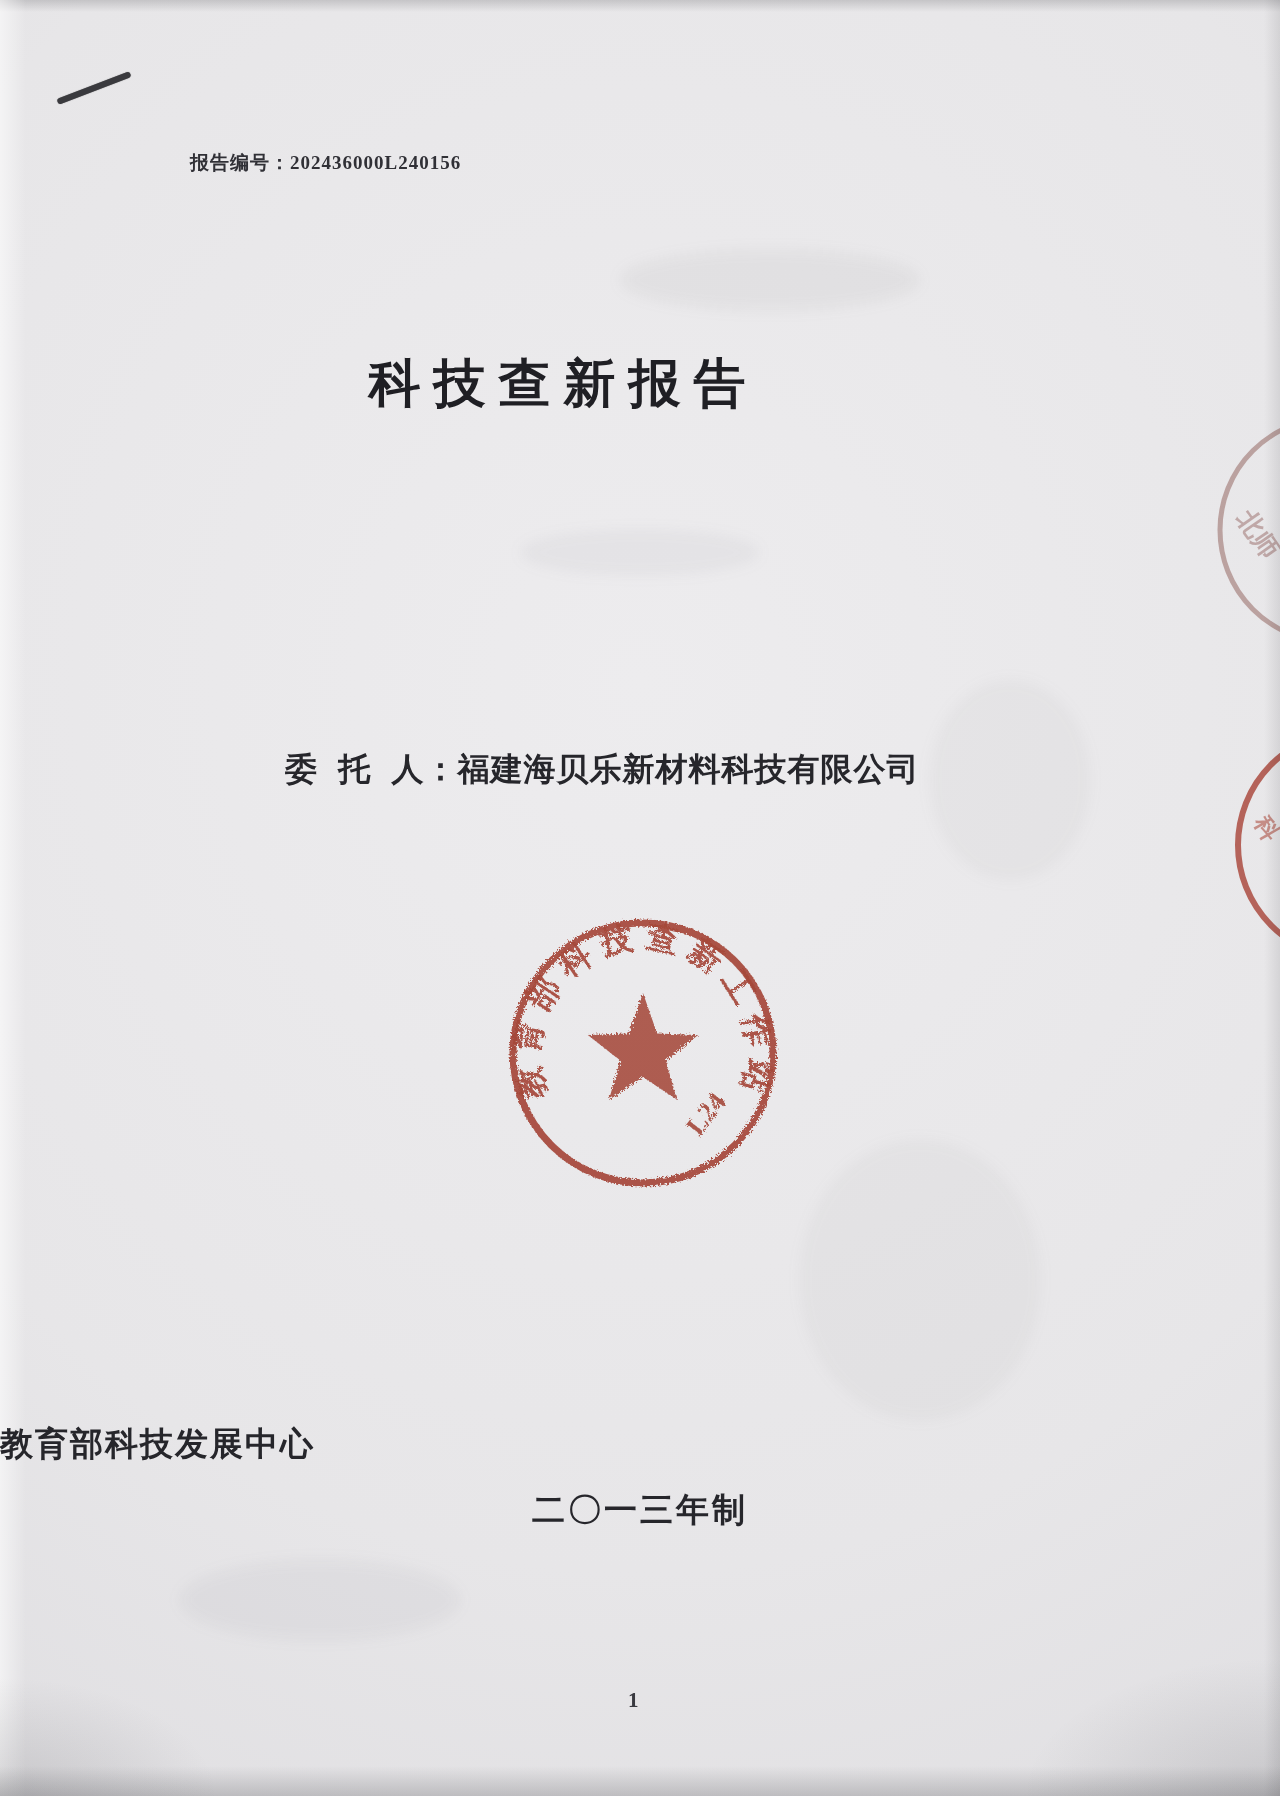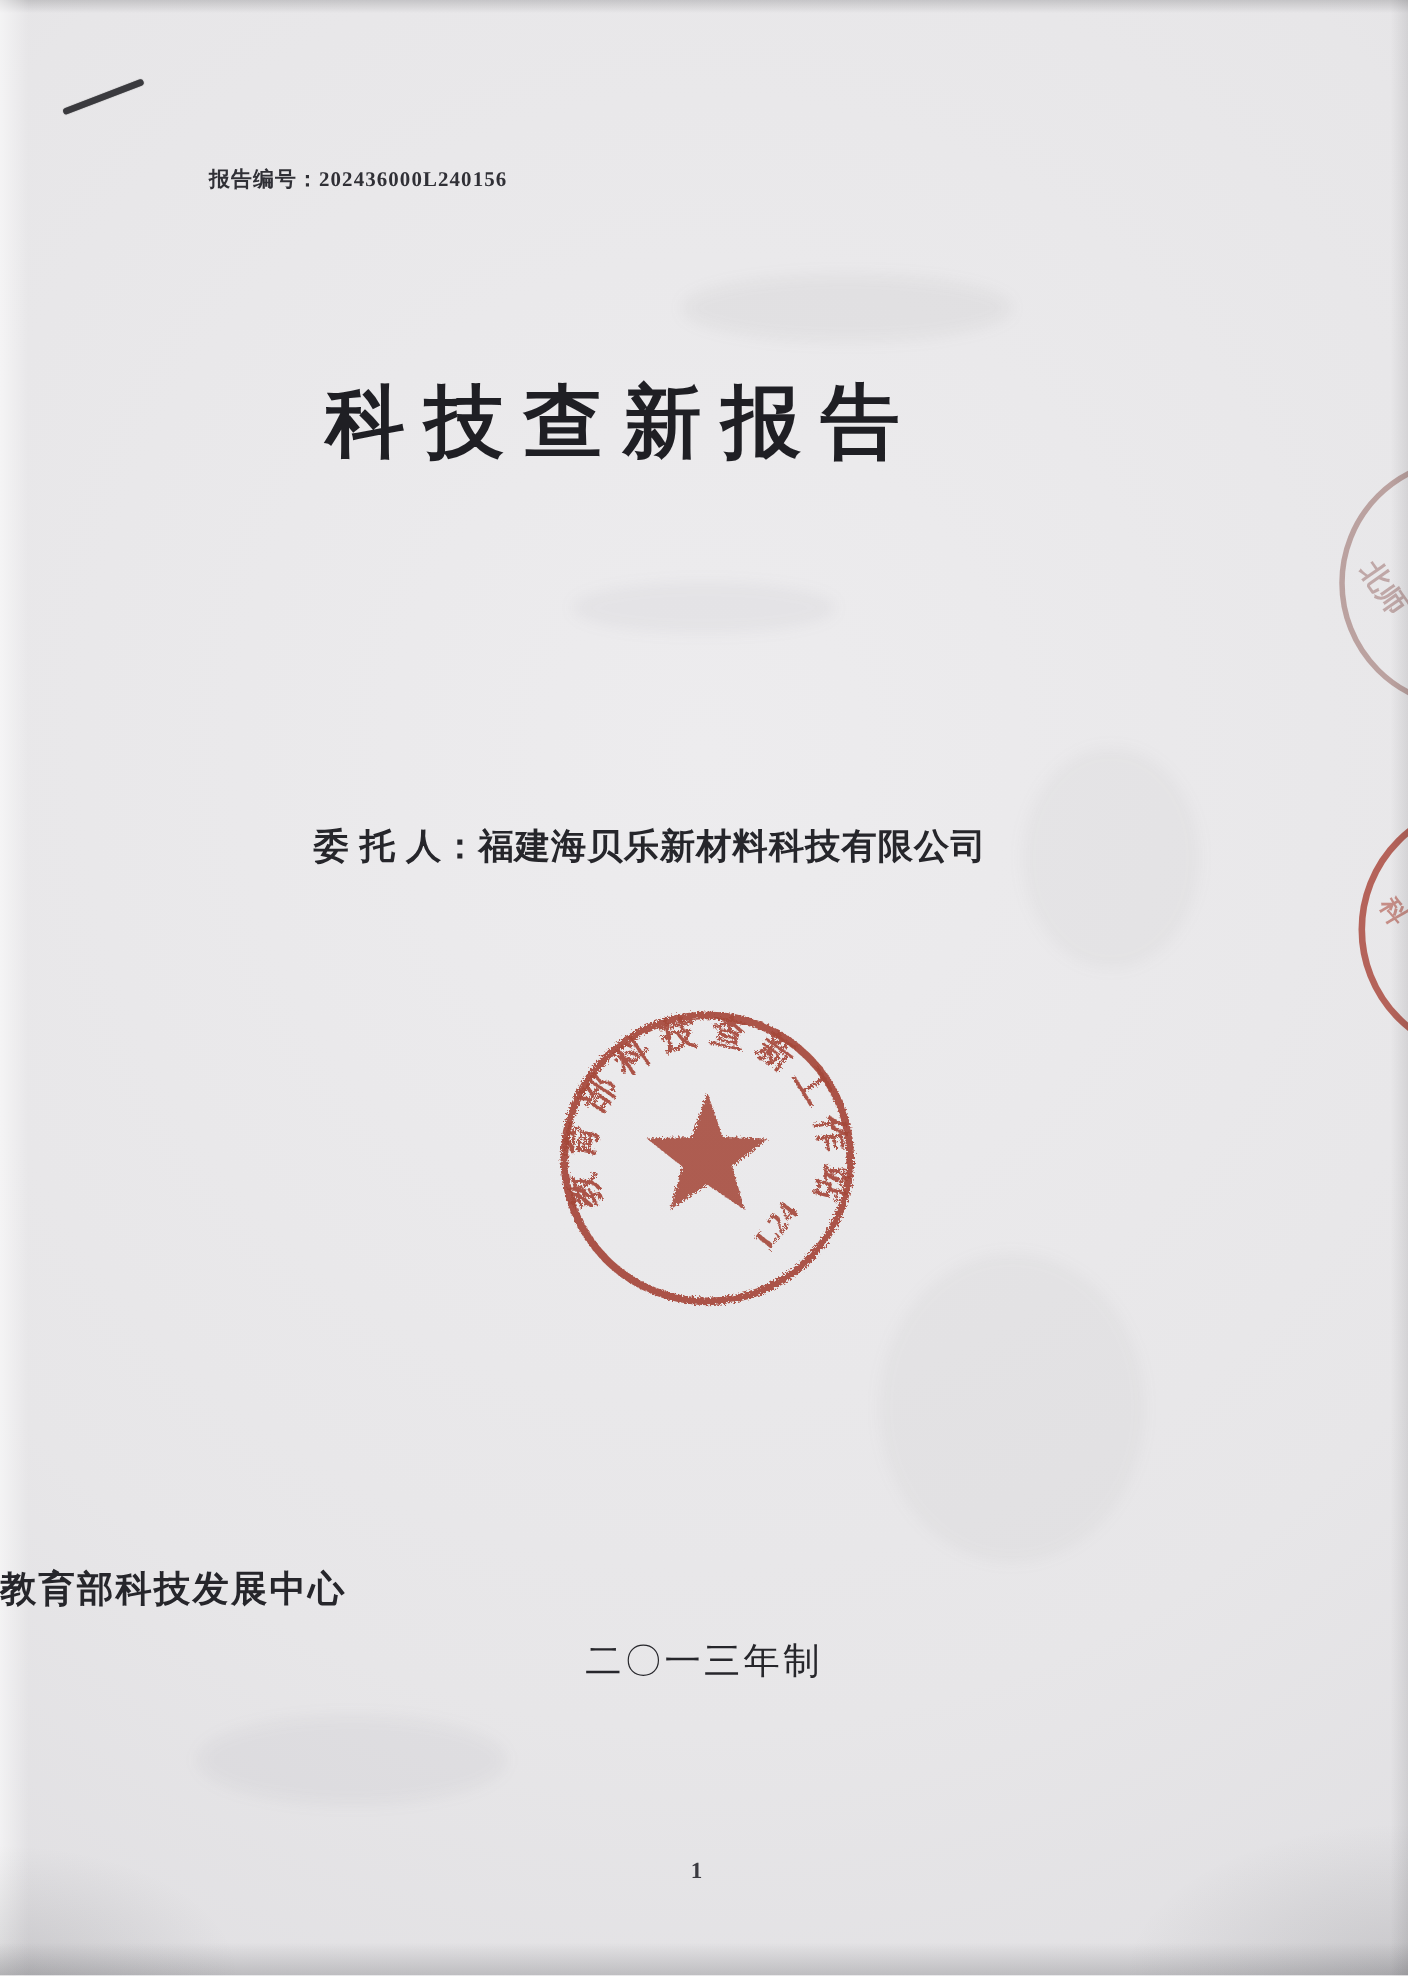--- a/index.html
+++ b/index.html
@@ -35,41 +35,41 @@
     transform: rotate(-21deg);
     box-shadow: 0 0 1px rgba(0,0,0,.5);
   }
 
   .report-no {
     position:absolute; left:190px; top:150px;
     font-size:19px; font-weight:600; letter-spacing:1px; color:#303036;
   }
 
   .doc-title {
-    position:absolute; left:0; top:336px; width:1114px;
+    position:absolute; left:0; top:349px; width:1114px;
     text-align:center;
-    font-size:72px; font-weight:700; color:#1f1f24;
+    font-size:52px; font-weight:700; color:#1f1f24;
     white-space:nowrap;
   }
 
   .field-row {
     position:absolute; left:285px;
     font-size:32px; font-weight:700; color:#26262b;
     white-space:nowrap; letter-spacing:1px;
   }
   .f0 { top:612px; }
-  .f1 { top:748px; }
+  .f1 { top:748px;font-family:Liberation Mono, monospace; }
   .f2 { top:884px; }
   .f3 { top:1018px; }
   .f4 { top:1152px; }
 
   .issuer-line  { position:absolute; left:0; top:1422px; width:1270px; text-align:left;
                   font-size:33px; font-weight:700; color:#26262b; letter-spacing:2px; }
   .edition-line { position:absolute; left:0; top:1488px; width:1280px; text-align:center;
-                  font-size:33px; font-weight:400; color:#26262b; letter-spacing:3px; }
+                  font-size:33px; font-weight:700; color:#26262b; letter-spacing:3px; }
   .page-number  { position:absolute; left:628px; top:1688px;
                   font-size:21px; font-weight:600; color:#3a3a40; }
 
   .stamp-main {
     position:absolute; left:493px; top:903px; width:300px; height:300px;
     mix-blend-mode: multiply; opacity:.88;
   }
   .edge-stamp-upper {
     position:absolute; left:1200px; top:400px; width:80px; height:260px;
     mix-blend-mode: multiply; opacity:.85;

